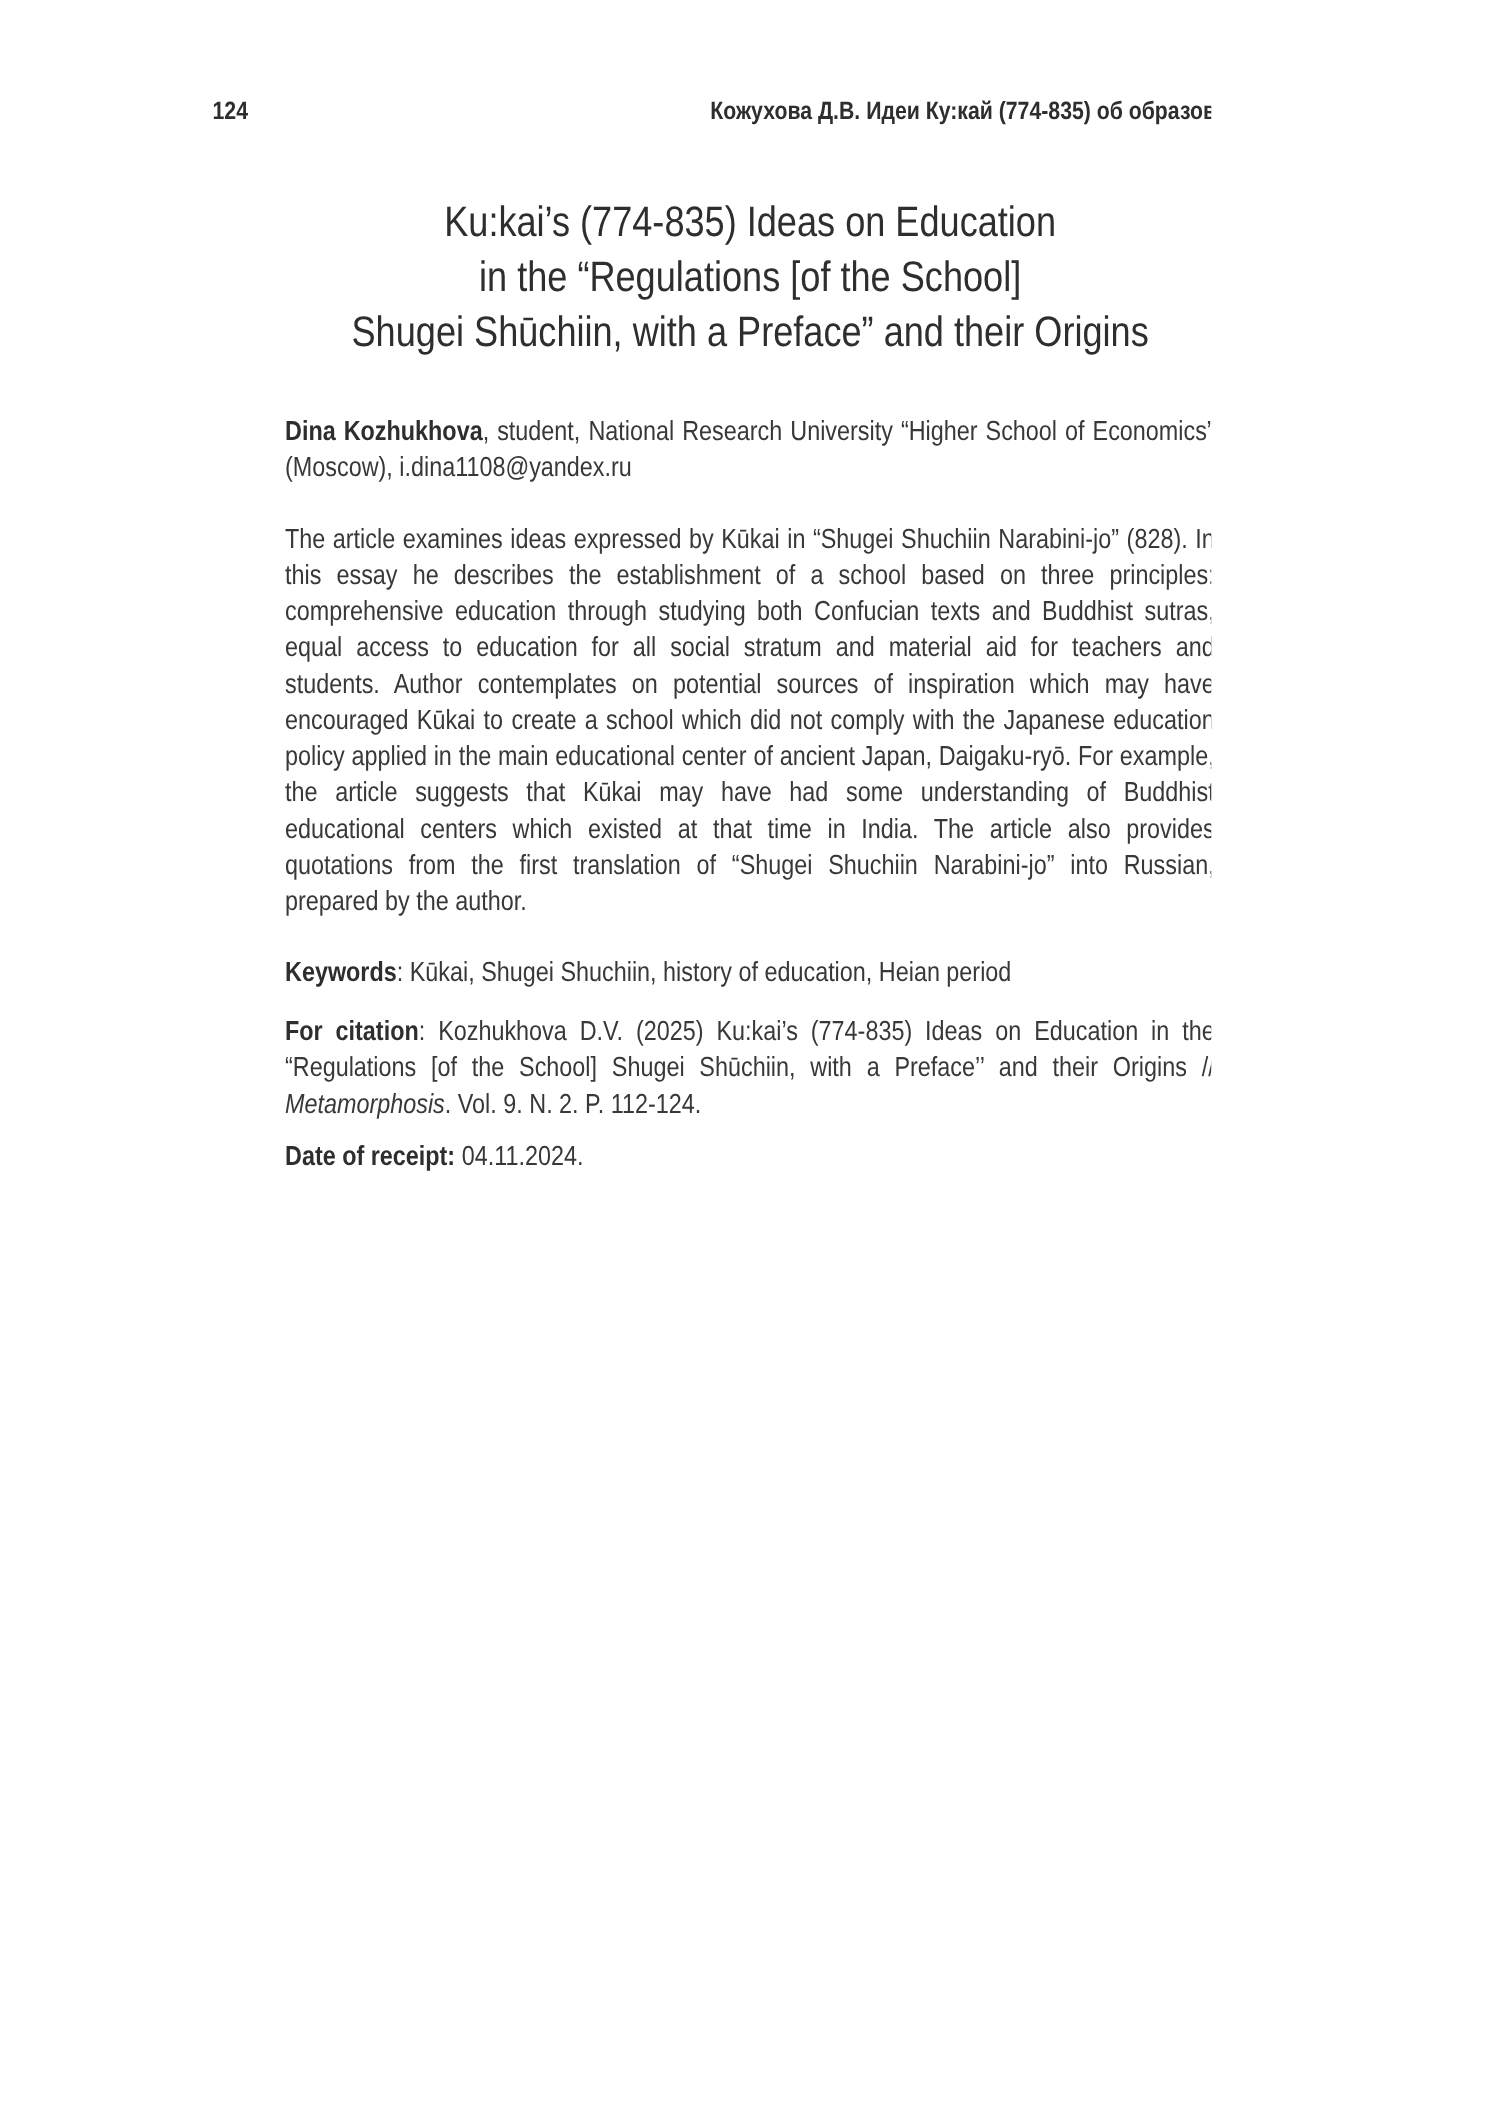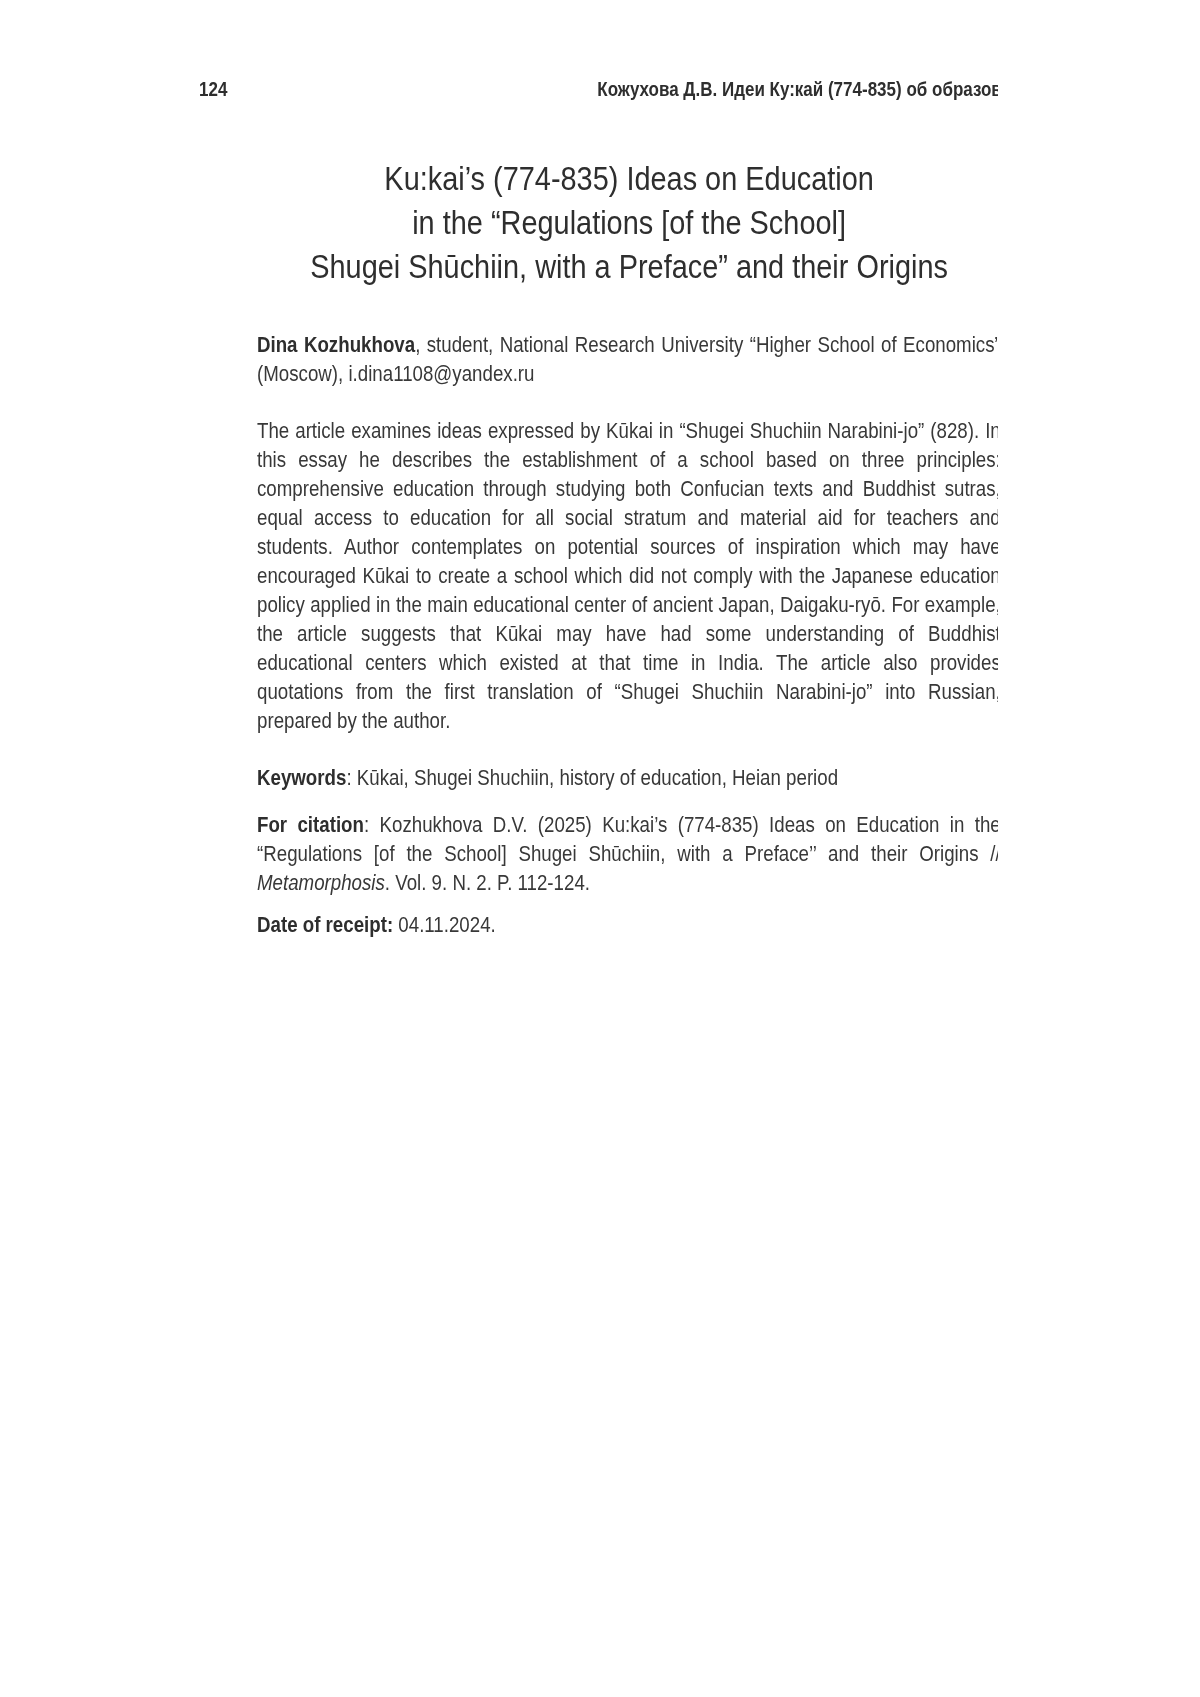--- a/index.html
+++ b/index.html
@@ -12,21 +12,20 @@
     background: var(--background, #ffffff);
     font-family: "Liberation Sans", sans-serif;
     color: var(--text, #383838);
   }
   .page {
     position: relative;
     width: 969px;
     height: 1697px;
     background: var(--background, #ffffff);
     overflow: hidden;
-    margin-left: 29px;
   }
   .frame {
     position: absolute;
     left: 170px;
     top: 0;
     width: 860px;
     height: 1697px;
   }
   
   .condense {

